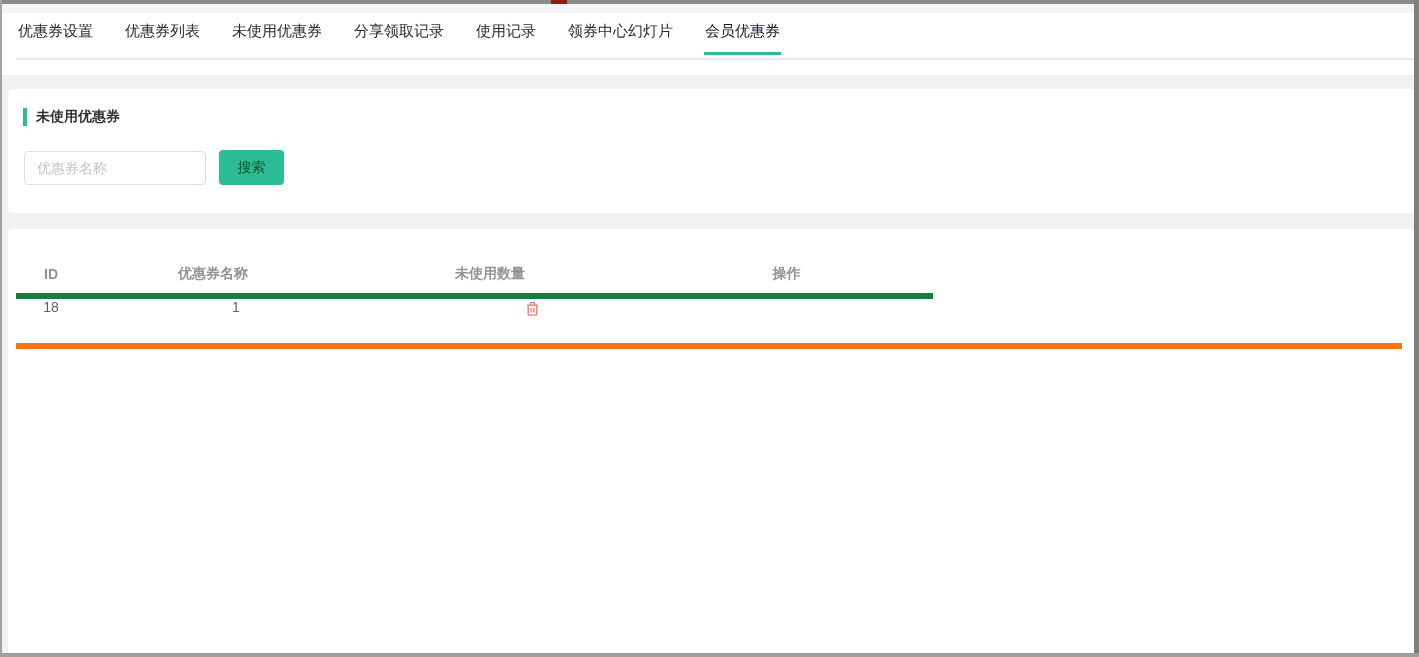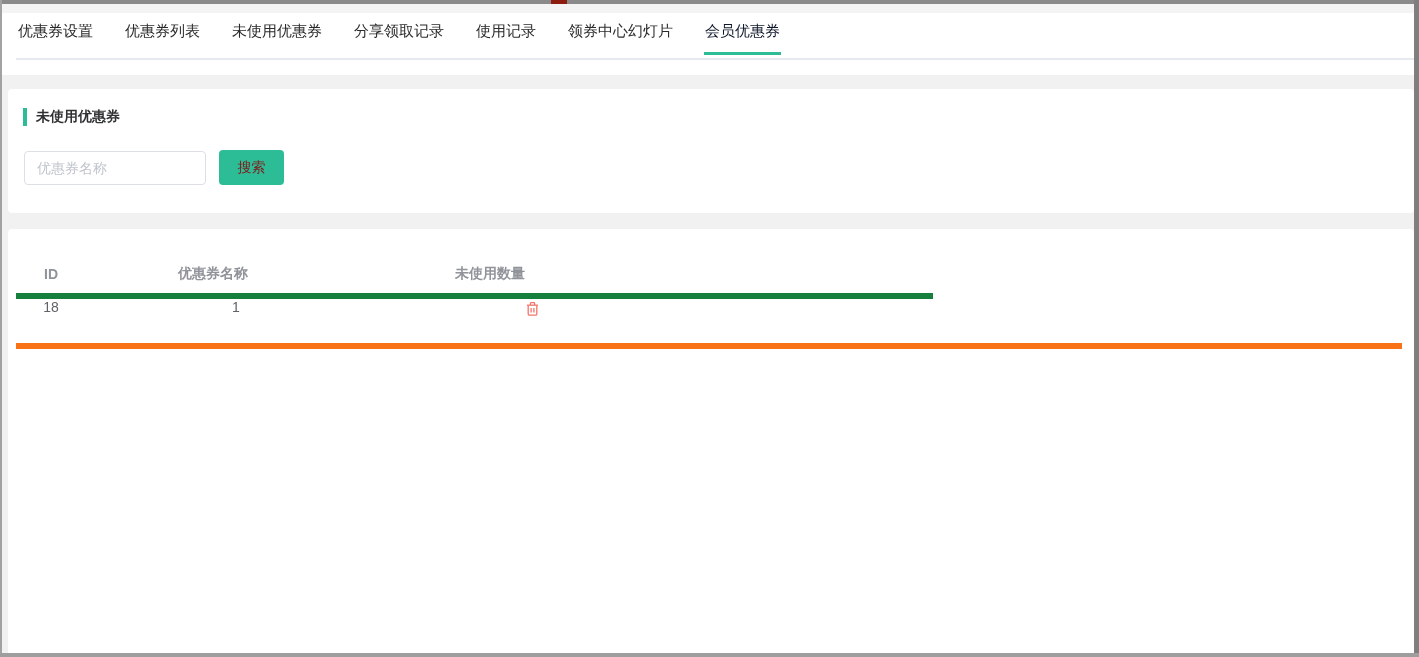--- a/index.html
+++ b/index.html
@@ -90,21 +90,21 @@
     font-size: 14px;
     color: #606266;
     outline: none;
     font-family: "Liberation Sans", "DejaVu Sans", sans-serif;
   }
   .search-input::placeholder { color: #c0c4cc; }
   .search-btn {
     margin-left: 13px;
     width: 65px; height: 35px;
     background: #2dbd96;
-    color: #7f1d1d;
+    color: #14532d;
     border: none;
     border-radius: 4px;
     font-size: 14px;
     cursor: pointer;
     font-family: "Liberation Sans", "DejaVu Sans", sans-serif;
   }
 
   
   .card-table { height: 424px; border-radius: 4px 4px 0 0; padding-top: 26px; }
   .thead {
@@ -181,20 +181,21 @@
       </div>
     </div>
 
     <div class="gap gap-b"></div>
 
     <div class="card card-table">
       <div class="thead">
         <div class="col col-id">ID</div>
         <div class="col col-name">优惠券名称</div>
         <div class="col col-count">未使用数量</div>
+        <div class="col col-action">操作</div>
       </div>
       <div class="trow">
         <div class="col col-id">18</div>
         <div class="col col-count">1</div>
         <div class="col col-action">
           <button class="trash-btn" title="">
             <span>
               <svg width="15" height="16" viewBox="0 0 15 16" fill="none" stroke="#f4756b" stroke-width="1.3">
                 <path d="M2 4.2 H13"></path>
                 <path d="M5.4 4 V2.4 Q5.4 1.7 6.1 1.7 H8.9 Q9.6 1.7 9.6 2.4 V4"></path>

